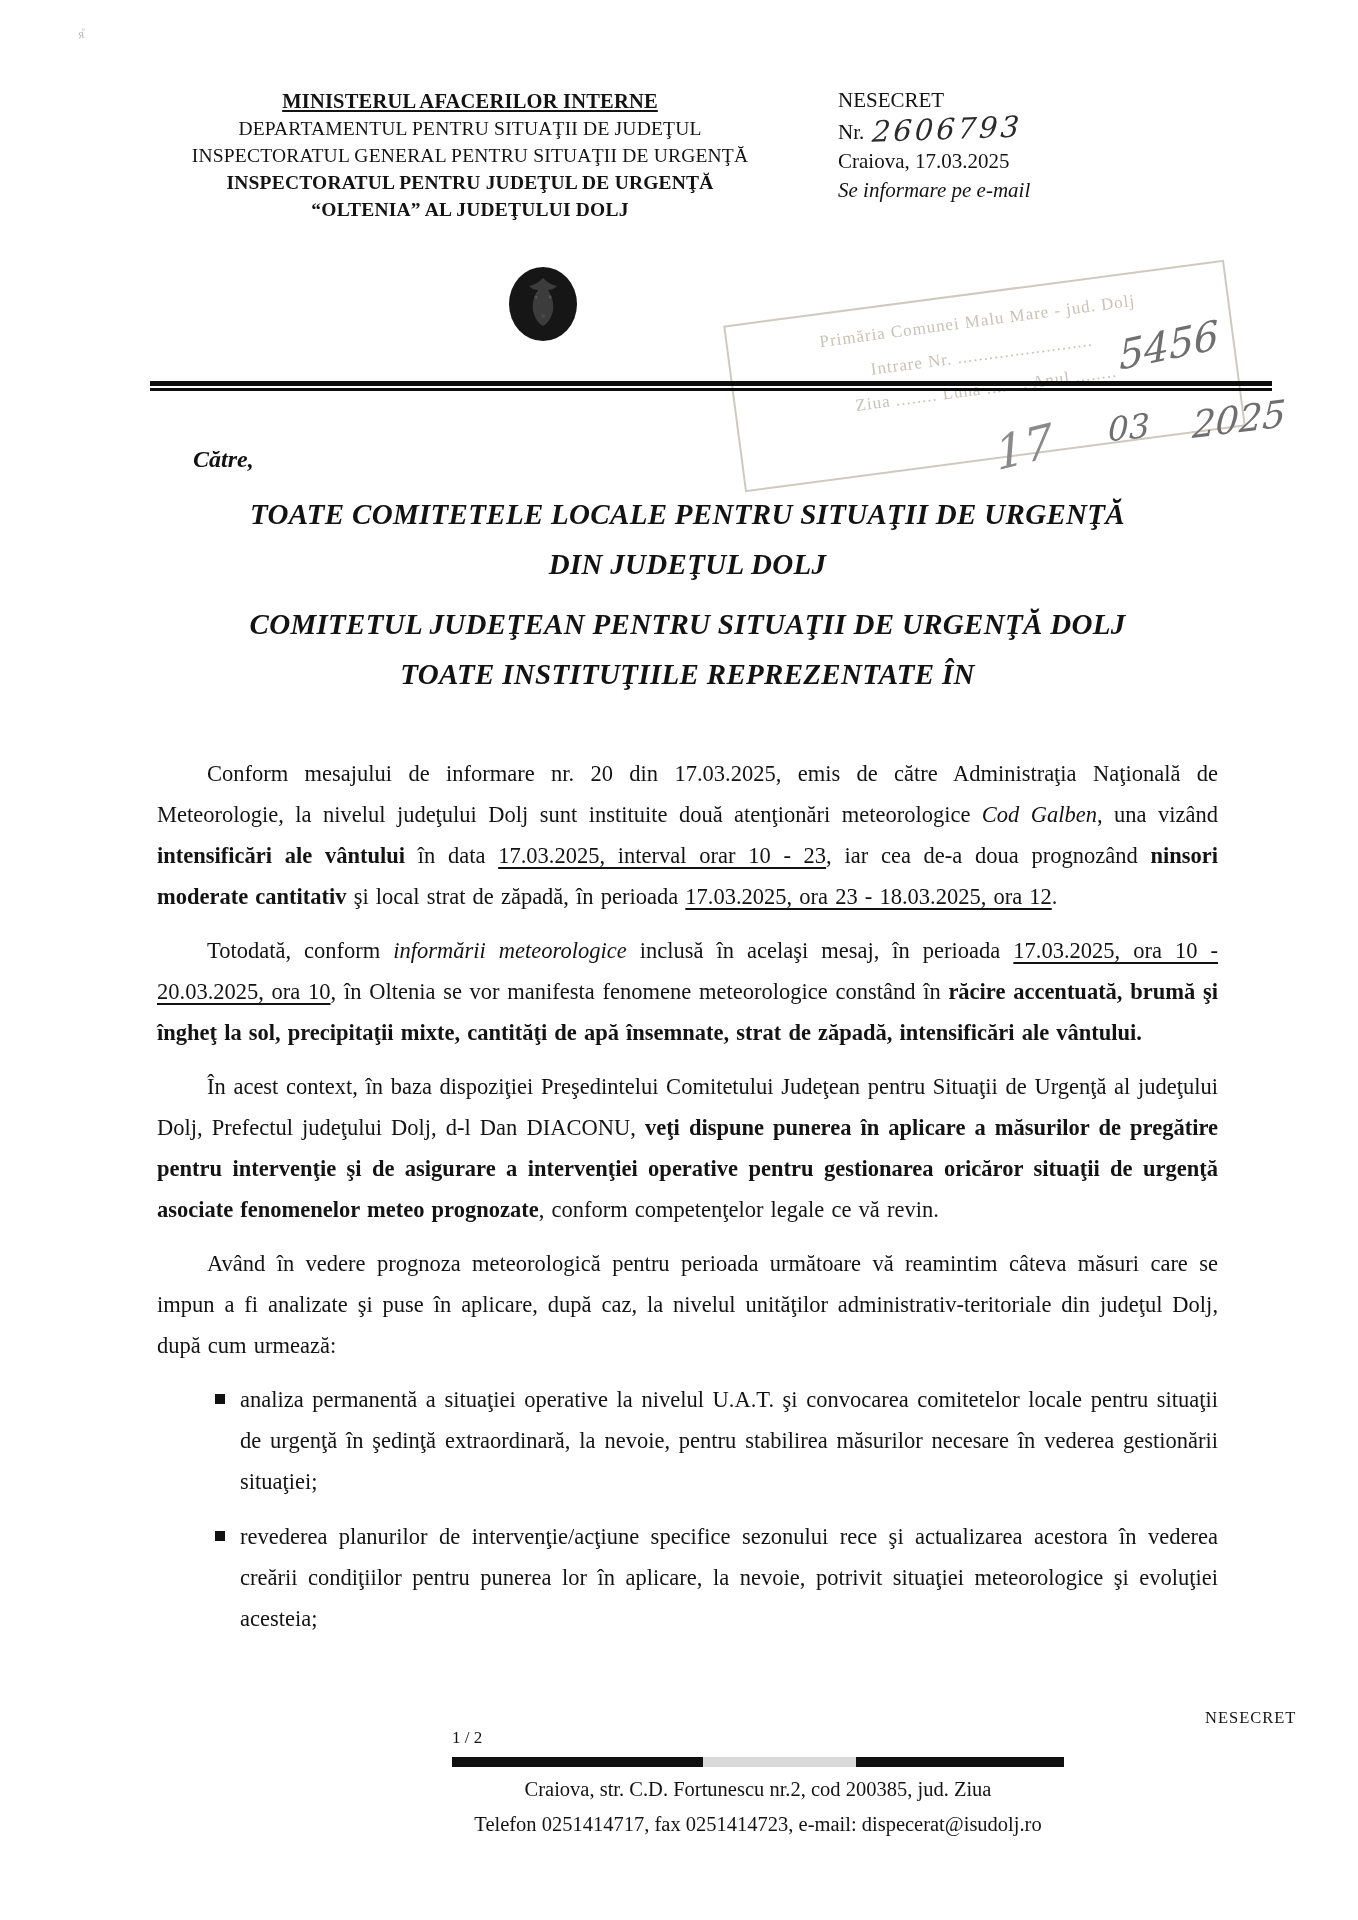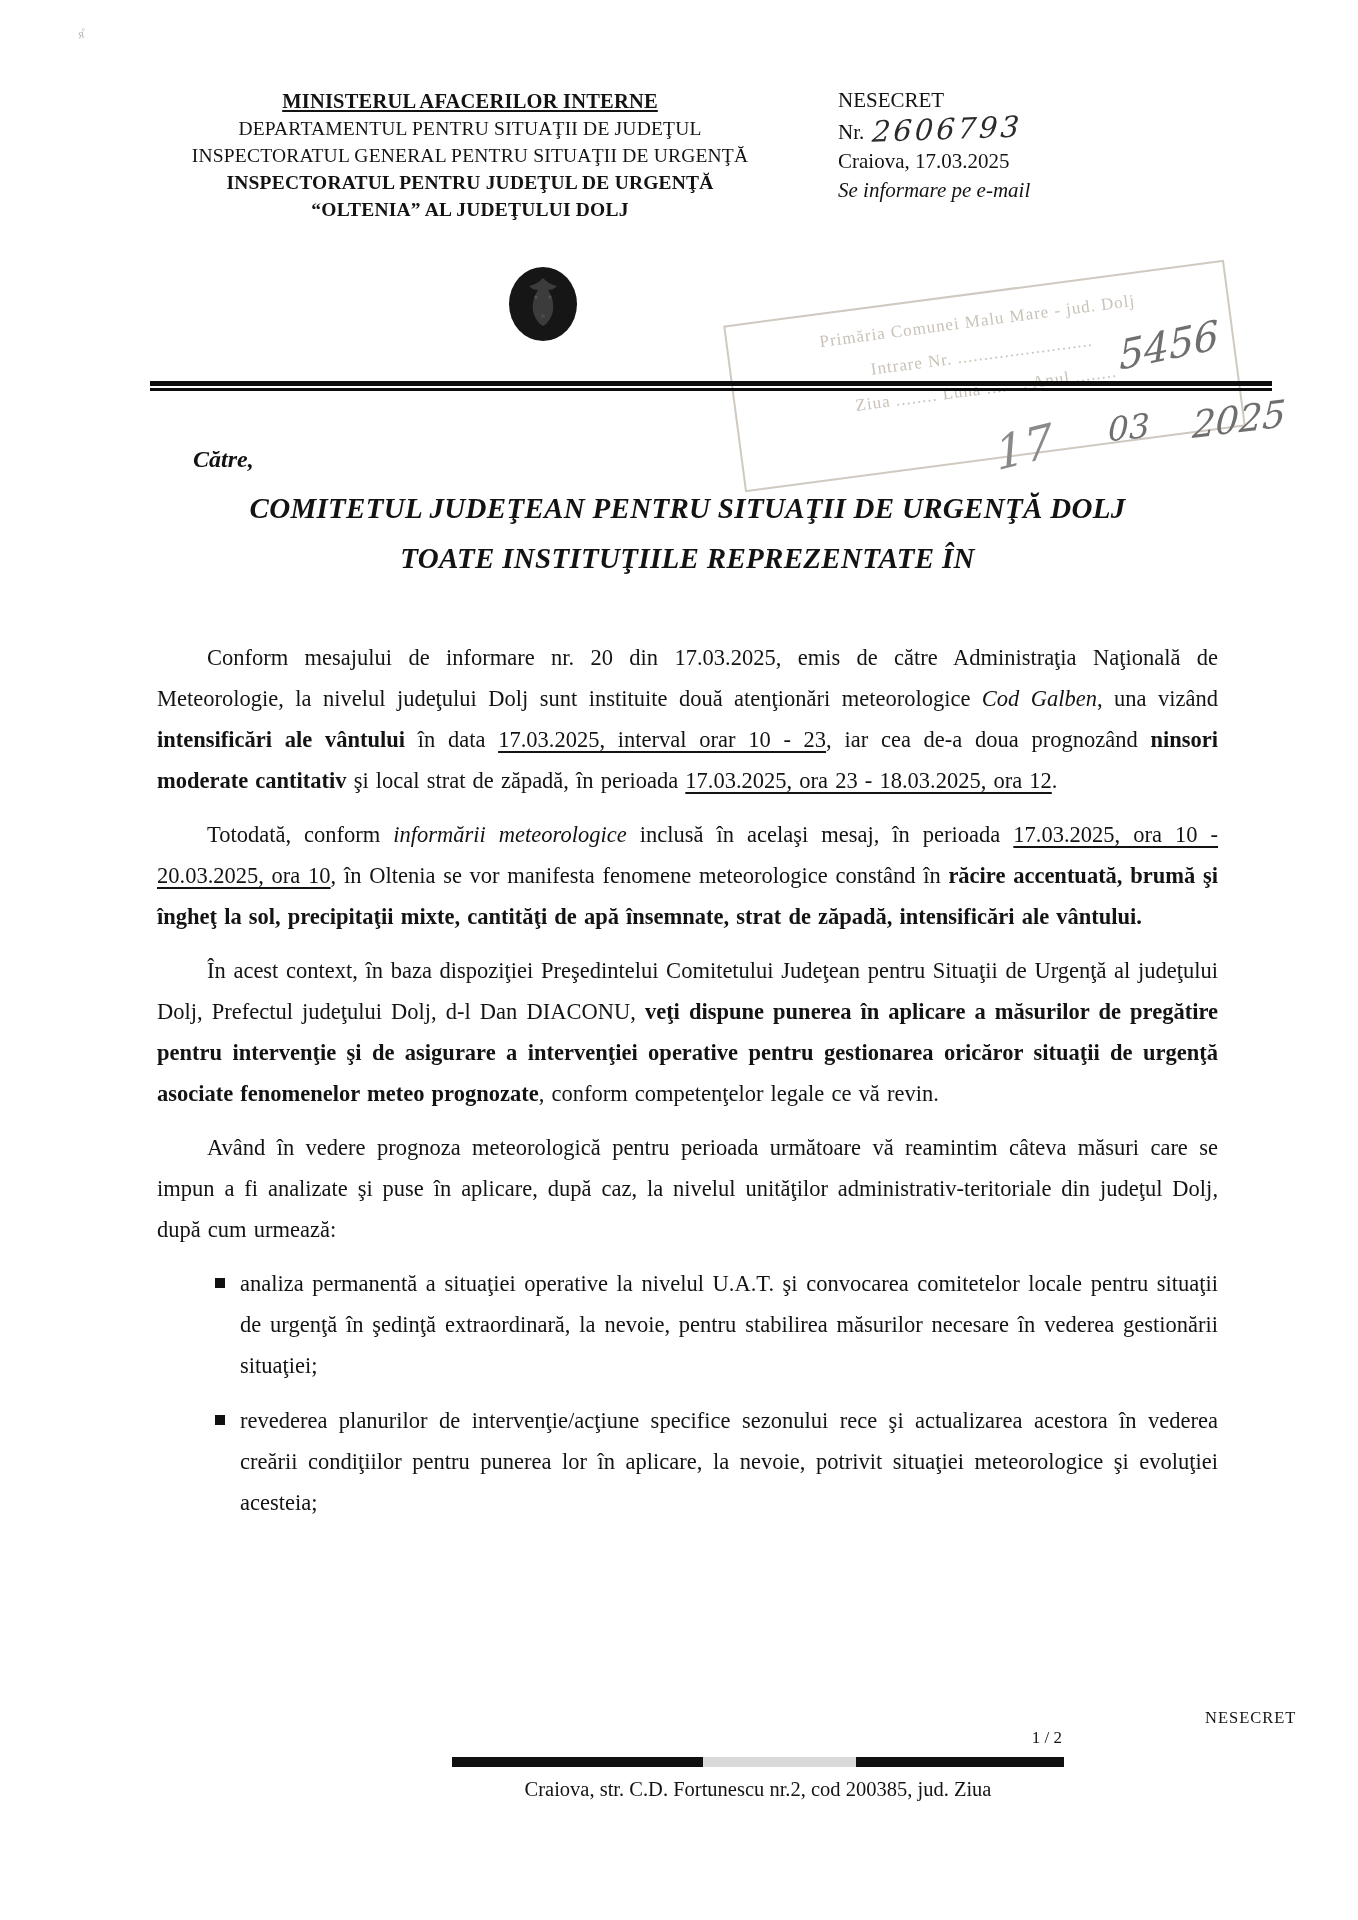--- a/index.html
+++ b/index.html
@@ -81,21 +81,21 @@
     position:absolute;left:58px;top:15px;width:10px;height:10px;background:#111;
   }
   .bullet-text{text-indent:0;margin-bottom:14px;}
   
   .nesecret-bottom{
     position:absolute;left:1205px;top:1708px;
     font-size:16.5px;letter-spacing:1px;
   }
   .page-number{
     position:absolute;left:452px;top:1728px;width:610px;
-    text-align:right;font-size:17px;
+    text-align:left;font-size:17px;
   }
   .footer-bar{
     position:absolute;left:452px;top:1757px;width:612px;height:10px;
     background:linear-gradient(90deg,#101010 0%,#101010 41%,#d9d9d9 41%,#d9d9d9 66%,#101010 66%,#101010 100%);
   }
   .footer-addr{
     position:absolute;left:300px;top:1772px;width:916px;
     text-align:center;font-size:20.5px;line-height:35px;
   }
   .scan-artifact{
@@ -146,20 +146,24 @@
   <div class="hw handwritten hw-year">2025</div>
 
   <div class="double-rule">
     <div class="r1"></div>
       <div class="r2"></div>
   </div>
 
   <div class="content">
     <div class="salutation">Către,</div>
 
+    <div class="headline-group">
+      <div class="recipient-h">TOATE COMITETELE LOCALE PENTRU SITUAŢII DE URGENŢĂ</div>
+      <div class="recipient-h">DIN JUDEŢUL DOLJ</div>
+    </div>
     <div class="headline-group second">
       <div class="recipient-h">COMITETUL JUDEŢEAN PENTRU SITUAŢII DE URGENŢĂ DOLJ</div>
       <div class="recipient-h">TOATE INSTITUŢIILE REPREZENTATE ÎN</div>
     </div>
 
     <p class="para"><span>Conform mesajului de informare nr. 20 din 17.03.2025, emis de către Administraţia Naţională de Meteorologie, la nivelul judeţului Dolj sunt instituite două atenţionări meteorologice </span><span class="seg-i">Cod Galben</span><span>, una vizând </span><span class="seg-b">intensificări ale vântului</span><span> în data </span><span class="seg-u">17.03.2025, interval orar 10 - 23</span><span>, iar cea de-a doua prognozând </span><span class="seg-b">ninsori moderate cantitativ</span><span> şi local strat de zăpadă, în perioada </span><span class="seg-u">17.03.2025, ora 23 - 18.03.2025, ora 12</span><span>.</span></p>
     <p class="para"><span>Totodată, conform </span><span class="seg-i">informării meteorologice</span><span> inclusă în acelaşi mesaj, în perioada </span><span class="seg-u">17.03.2025, ora 10 - 20.03.2025, ora 10</span><span>, în Oltenia se vor manifesta fenomene meteorologice constând în </span><span class="seg-b">răcire accentuată, brumă şi îngheţ la sol, precipitaţii mixte, cantităţi de apă însemnate, strat de zăpadă, intensificări ale vântului.</span></p>
     <p class="para"><span>În acest context, în baza dispoziţiei Preşedintelui Comitetului Judeţean pentru Situaţii de Urgenţă al judeţului Dolj, Prefectul judeţului Dolj, d-l Dan DIACONU, </span><span class="seg-b">veţi dispune punerea în aplicare a măsurilor de pregătire pentru intervenţie şi de asigurare a intervenţiei operative pentru gestionarea oricăror situaţii de urgenţă asociate fenomenelor meteo prognozate</span><span>, conform competenţelor legale ce vă revin.</span></p>
     <p class="para"><span>Având în vedere prognoza meteorologică pentru perioada următoare vă reamintim câteva măsuri care se impun a fi analizate şi puse în aplicare, după caz, la nivelul unităţilor administrativ-teritoriale din judeţul Dolj, după cum urmează:</span></p>
 
@@ -171,15 +175,16 @@
       <span class="bullet-marker"></span>
       <p class="para bullet-text"><span>revederea planurilor de intervenţie/acţiune specifice sezonului rece şi actualizarea acestora în vederea creării condiţiilor pentru punerea lor în aplicare, la nevoie, potrivit situaţiei meteorologice şi evoluţiei acesteia;</span></p>
     </div>
   </div>
 
   <div class="nesecret-bottom">NESECRET</div>
   <div class="page-number">1 / 2</div>
   <div class="footer-bar"></div>
   <div class="footer-addr">
     <div>Craiova, str. C.D. Fortunescu nr.2, cod 200385, jud. Ziua</div>
+    <div>Telefon 0251414717, fax 0251414723, e-mail: dispecerat@isudolj.ro</div>
   </div>
 
 </div>
 
 </body></html>

